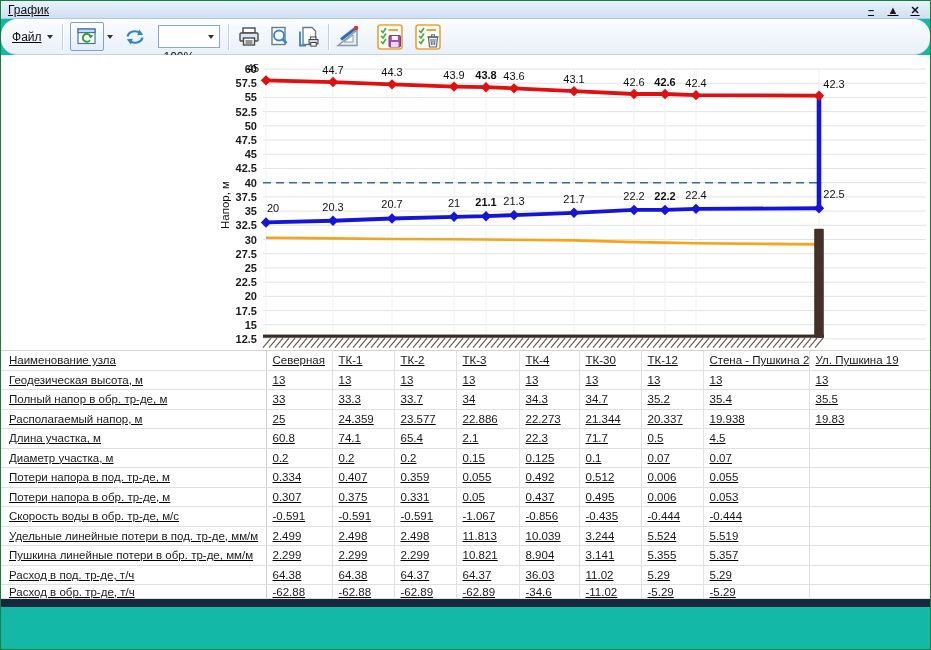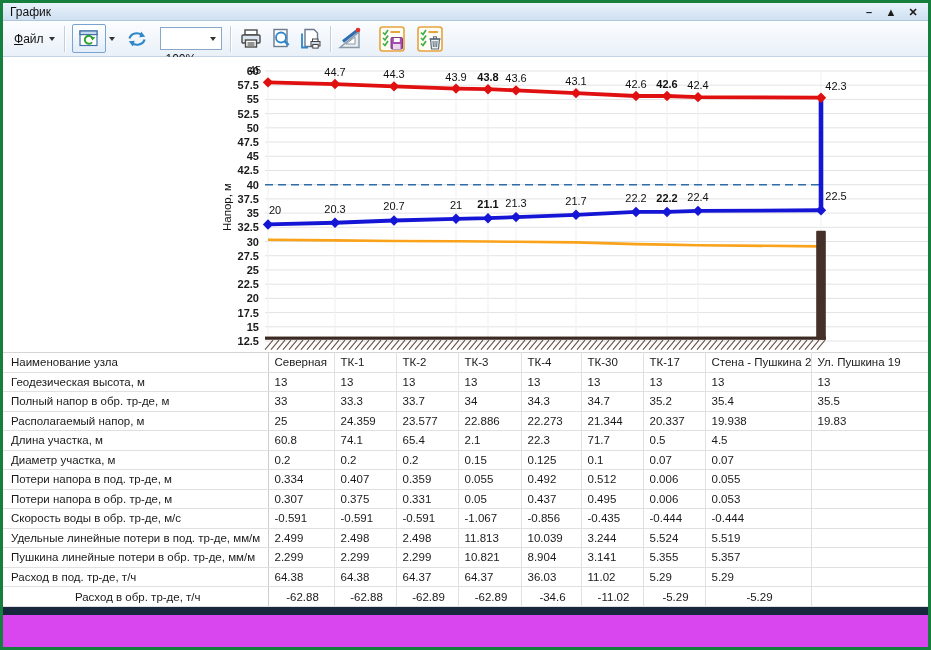--- a/index.html
+++ b/index.html
@@ -1,25 +1,25 @@
 <!DOCTYPE html>
 <html><head>
 <meta charset="utf-8">
 <style>
   html,body{margin:0;padding:0;background:#cfd8e4;font-family:"Liberation Sans",sans-serif;}
-  .window{position:relative;width:931px;height:650px;background:#d946ef;border:3px solid #15803d;box-sizing:border-box;overflow:hidden;}
+  .window{position:relative;width:931px;height:650px;background:#14b8a6;border:1px solid #15803d;box-sizing:border-box;overflow:hidden;text-decoration:underline;}
   
   .titlebar{height:18px;display:flex;align-items:center;background:linear-gradient(#e9f2fc,#cfe0f1);
     border-bottom:1px solid #b0c6dc;font-size:12px;color:#111;padding:0 4px;box-sizing:border-box;}
   .titlebar .title{flex:0 0 auto;padding-left:3px;}
   .titlebar .spacer{flex:1;}
   .winbtn{width:22px;text-align:center;font-size:11px;font-weight:bold;color:#1a1a1a;cursor:default;line-height:16px;}
   
   .toolbar{height:36px;display:flex;align-items:center;background:linear-gradient(#fbfdff,#e9f0f8);
-    border-bottom:1px solid #c4d3e3;padding:0 4px;box-sizing:border-box;}
+    border-bottom:1px solid #c4d3e3;padding:0 4px;box-sizing:border-box;border-radius:16px;}
   .tb-sep{width:1px;height:26px;background:#c2cfdd;border-right:1px solid #ffffff;margin:0 4px;flex:0 0 auto;}
   .tb-btn{height:28px;display:flex;align-items:center;padding:0 5px;border-radius:2px;flex:0 0 auto;}
   .file-btn{font-size:12px;color:#111;margin-left:2px;gap:5px;}
   .file-label{display:block;}
   .file-label::first-letter{text-decoration:underline;}
   .caret{width:0;height:0;border-left:3.5px solid transparent;border-right:3.5px solid transparent;border-top:4px solid #333;flex:0 0 auto;}
   .split-wrap{display:flex;align-items:center;margin-left:2px;flex:0 0 auto;}
   .split-box{width:32px;height:27px;display:flex;align-items:center;justify-content:center;
     border:1px solid #7aa3cf;border-radius:2px;background:linear-gradient(#ffffff,#e2edf9);}
   .split-caret{width:12px;height:27px;display:flex;align-items:center;justify-content:center;}
@@ -378,21 +378,21 @@
       </colgroup>
     <tbody id="grid-body">
         <tr style="height: 19.5px;">
           <td class="lbl">Наименование узла</td>
           <td>Северная</td>
           <td>ТК-1</td>
           <td>ТК-2</td>
           <td>ТК-3</td>
           <td>ТК-4</td>
           <td>ТК-30</td>
-          <td>ТК-17</td>
+          <td>ТК-12</td>
           <td>Стена - Пушкина 28</td>
           <td>Ул. Пушкина 19</td>
         </tr>
         <tr style="height: 19.5px;">
           <td class="lbl">Геодезическая высота, м</td>
           <td>13</td>
           <td>13</td>
           <td>13</td>
           <td>13</td>
           <td>13</td>
@@ -514,21 +514,21 @@
           <td>64.38</td>
           <td>64.38</td>
           <td>64.37</td>
           <td>64.37</td>
           <td>36.03</td>
           <td>11.02</td>
           <td>5.29</td>
           <td>5.29</td>
           <td></td>
         </tr>
-        <tr style="height: 20px; text-align: center;">
+        <tr style="height: 14px;">
           <td class="lbl">Расход в обр. тр-де, т/ч</td>
           <td>-62.88</td>
           <td>-62.88</td>
           <td>-62.89</td>
           <td>-62.89</td>
           <td>-34.6</td>
           <td>-11.02</td>
           <td>-5.29</td>
           <td>-5.29</td>
           <td></td>

